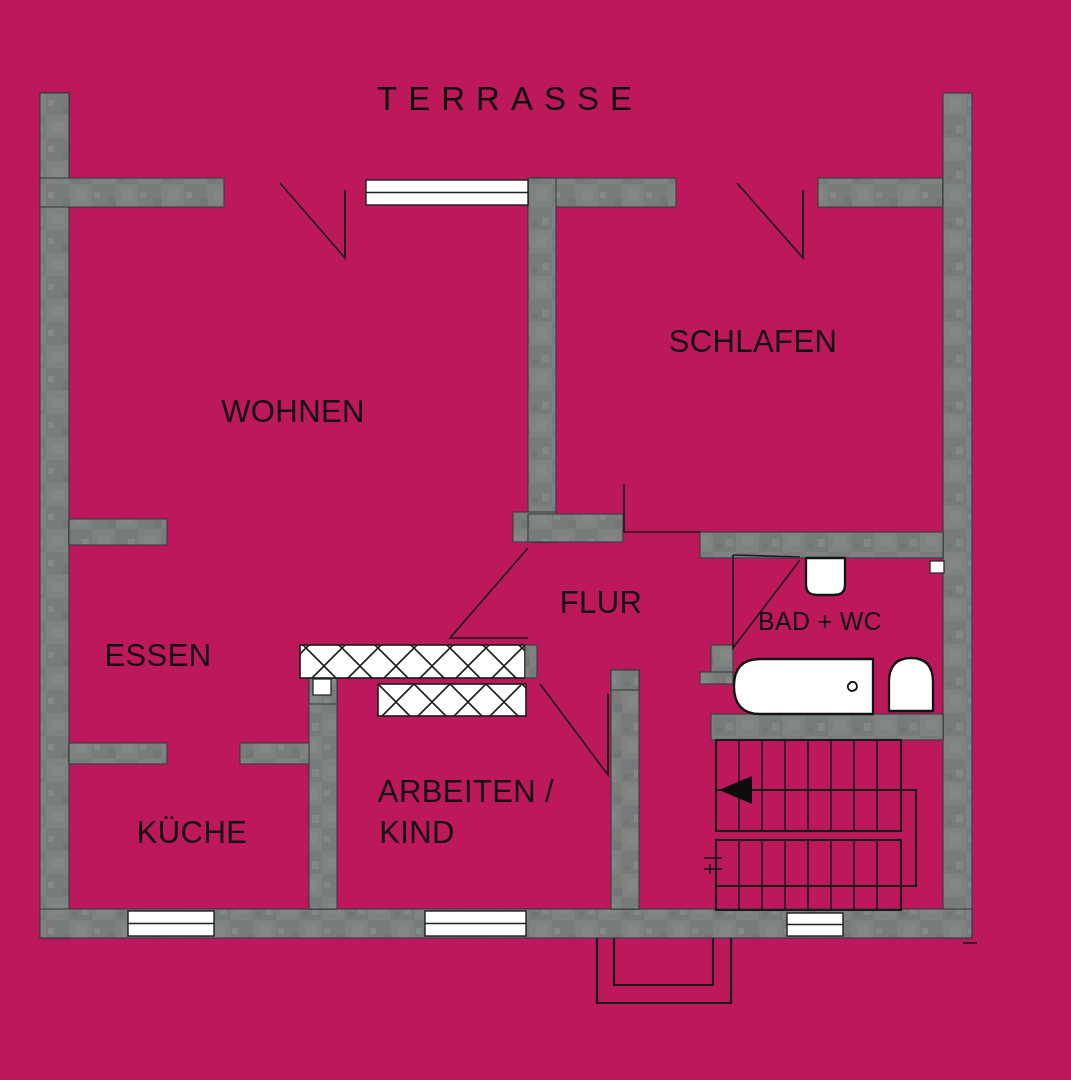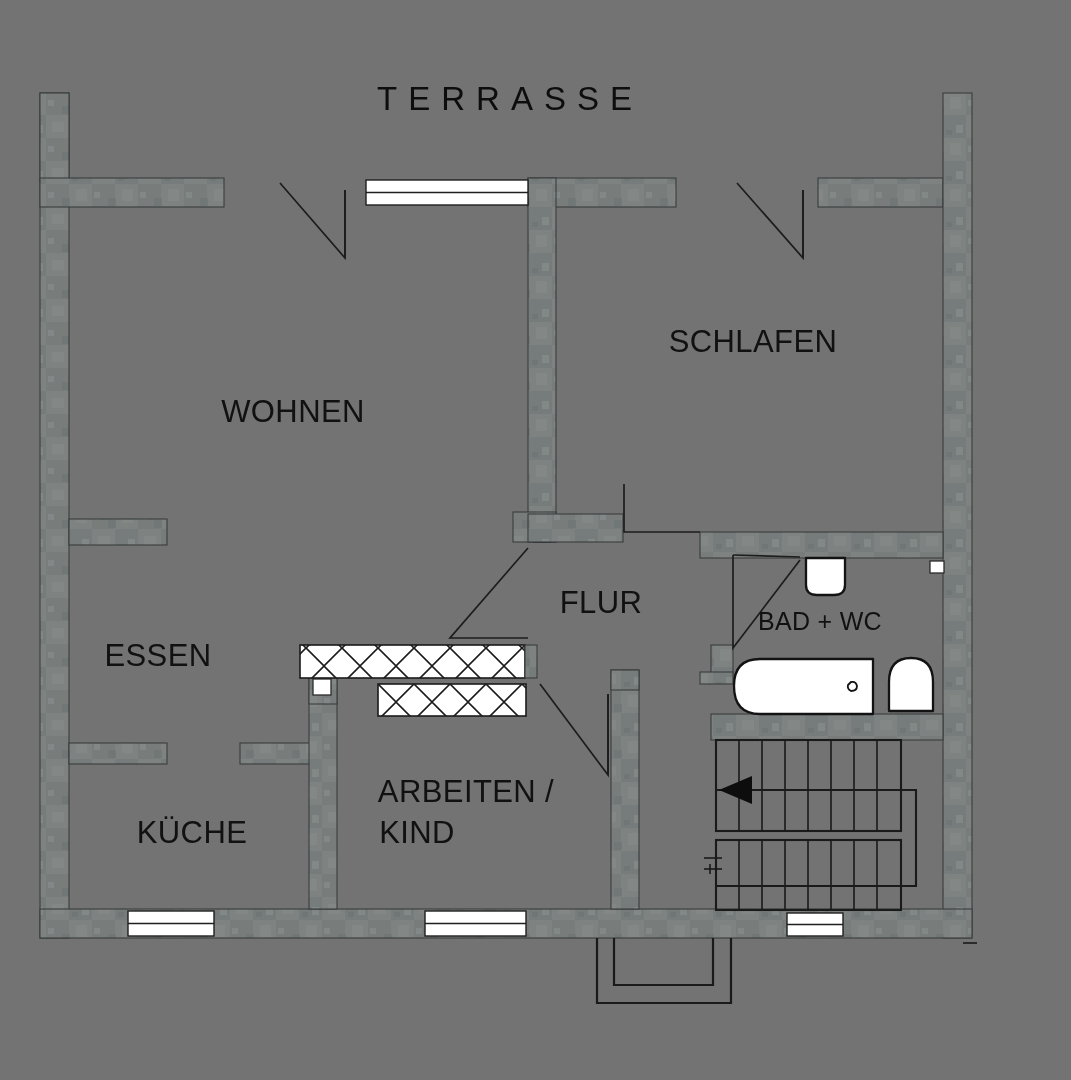--- a/index.html
+++ b/index.html
@@ -11,21 +11,21 @@
   body {
     width: 1071px;
     height: 1080px;
     overflow: hidden;
     font-family: "Liberation Sans", sans-serif;
   }
   #plan-root {
     position: relative;
     width: 1071px;
     height: 1080px;
-    background: #737373;
+    background: #be185d;
   }
   svg#floorplan {
     display: block;
     width: 1071px;
     height: 1080px;
   }
   .wall {
     fill: url(#wallTexture);
     stroke: #3a3c3c;
     stroke-width: 1.1;

